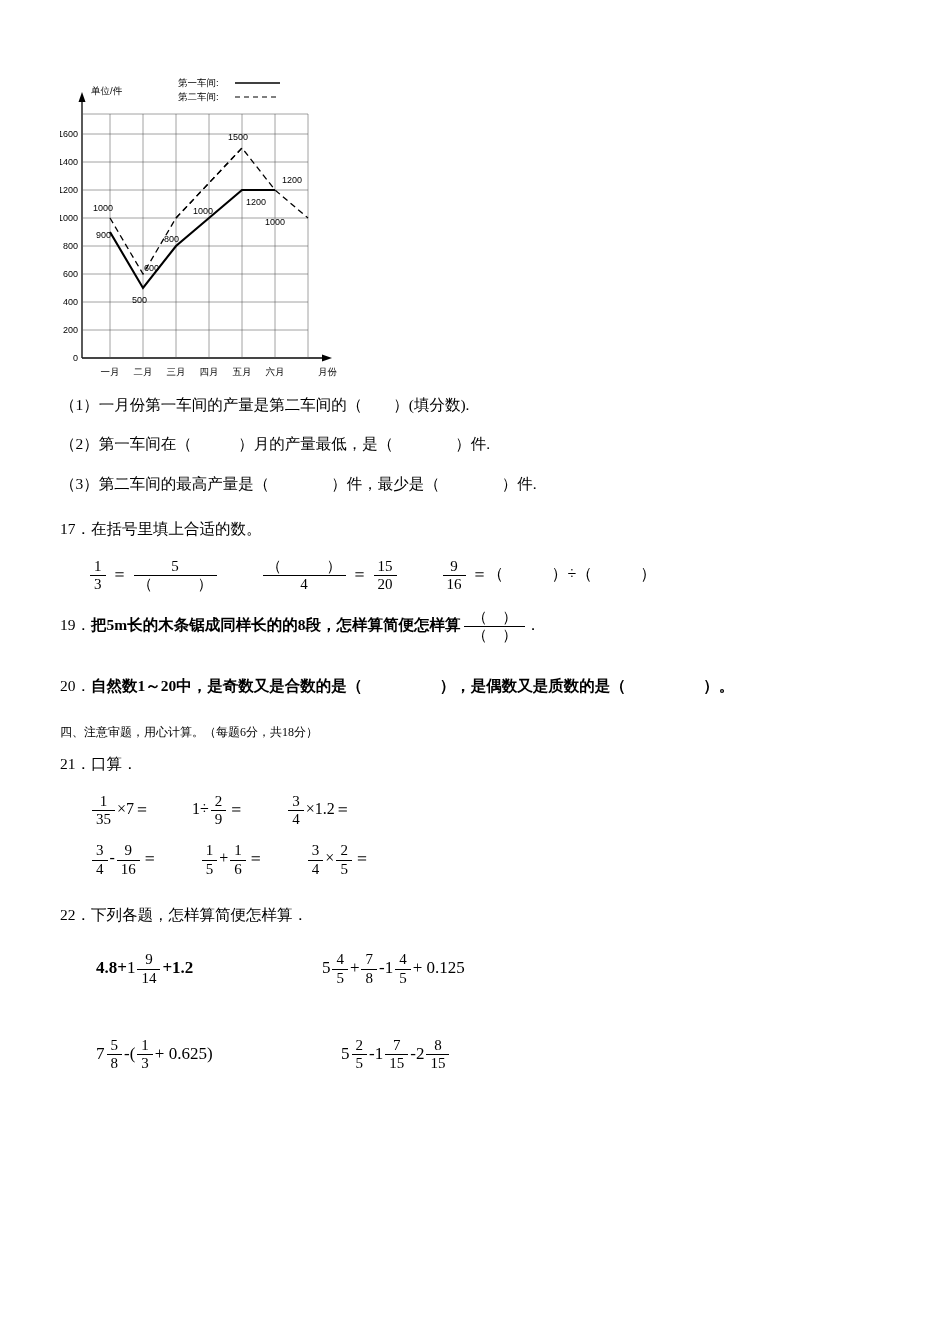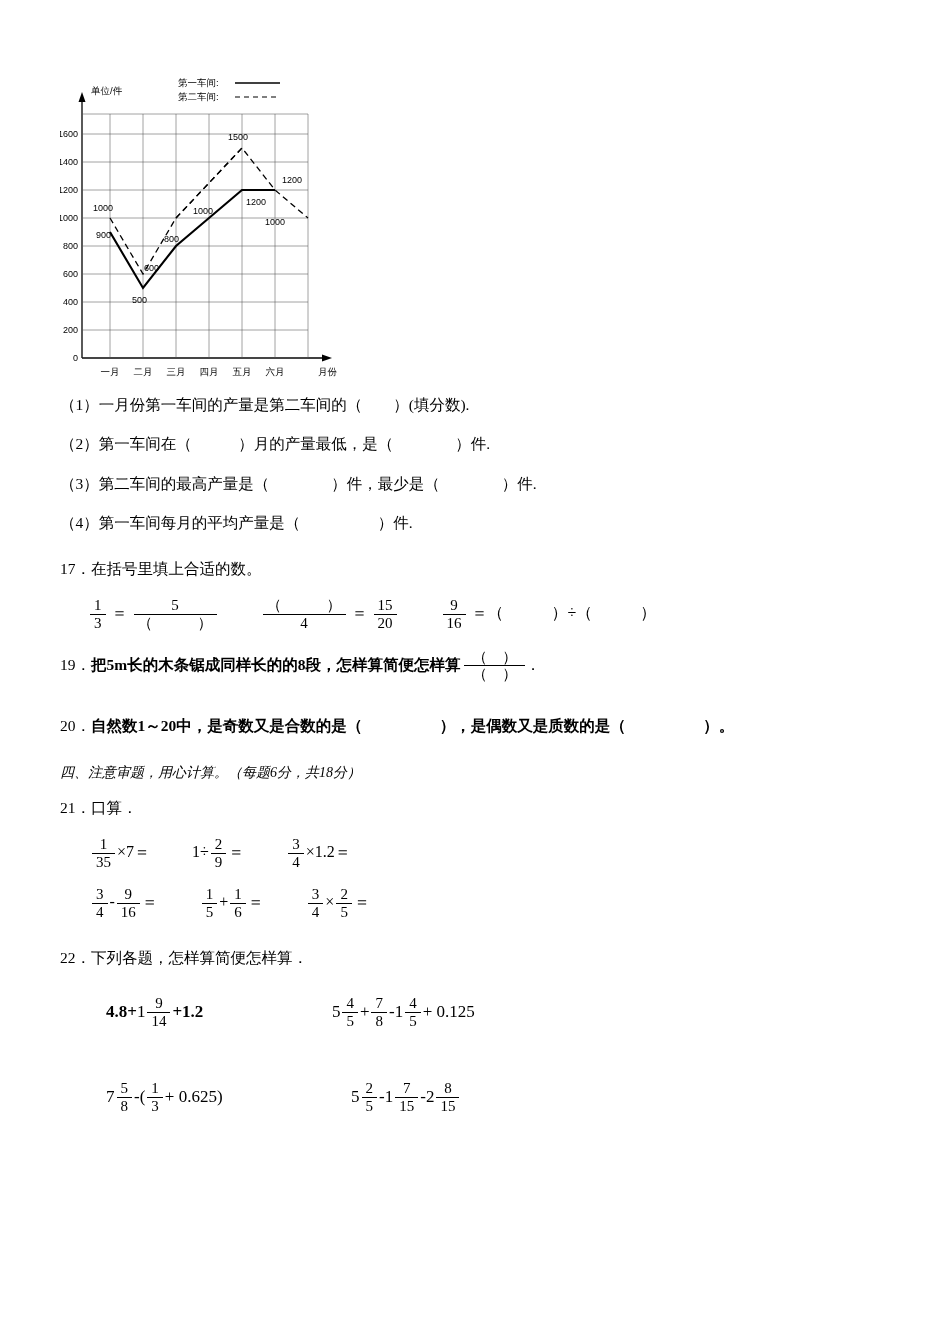--- a/index.html
+++ b/index.html
@@ -37,23 +37,22 @@
     font-size: 15.5px;
     line-height: 1.9;
   }
   .q-line {
     margin: 0 0 10px 0;
     font-family: "Liberation Serif", serif;
     font-size: 15.5px;
   }
   .bold { font-weight: bold; }
   .sec-head {
-    font-size: 14px;
+    font-size: 12px;
     margin: 16px 0 6px 0;
-    font-style: italic;
   }
 
   
   .frac {
     display: inline-block;
     vertical-align: middle;
     text-align: center;
     font-size: 15px;
     line-height: 1.15;
     margin: 0 2px;
@@ -70,21 +69,21 @@
   }
   .math-row {
     margin: 14px 0 10px 0;
     font-size: 16px;
   }
   .math-row .gap { display: inline-block; width: 34px; }
   .math-row .gap-xl { display: inline-block; width: 120px; }
 
   .q17block { margin-left: 28px; }
   .q21block { margin-left: 30px; }
-  .q22block { margin-left: 46px; }
+  .q22block { margin-left: 36px; }
 
   .fraction-19 {
     display: inline-block;
     vertical-align: middle;
     text-align: center;
     line-height: 1.1;
     font-size: 15px;
   }
   .fraction-19 .num {
     display: block;
@@ -176,21 +175,20 @@
         <text x="222" y="113">1200</text>
       </g>
     </svg>
   </div>
 
   <div class="content">
 
     <div class="q-line">（1）一月份第一车间的产量是第二车间的（　　）(填分数).</div>
     <div class="q-line">（2）第一车间在（　　　）月的产量最低，是（　　　　）件.</div>
     <div class="q-line">（3）第二车间的最高产量是（　　　　）件，最少是（　　　　）件.</div>
-    <div class="q-line">（4）第一车间每月的平均产量是（　　　　　）件.</div>
 
     <div class="q-line" style="margin-top:16px;">
       <span>17．</span><span>在括号里填上合适的数。</span>
     </div>
     <div class="math-row q17block">
       <span class="frac">
         <span class="num">1</span>
         <span class="den">3</span>
       </span>
       <span>＝</span>

